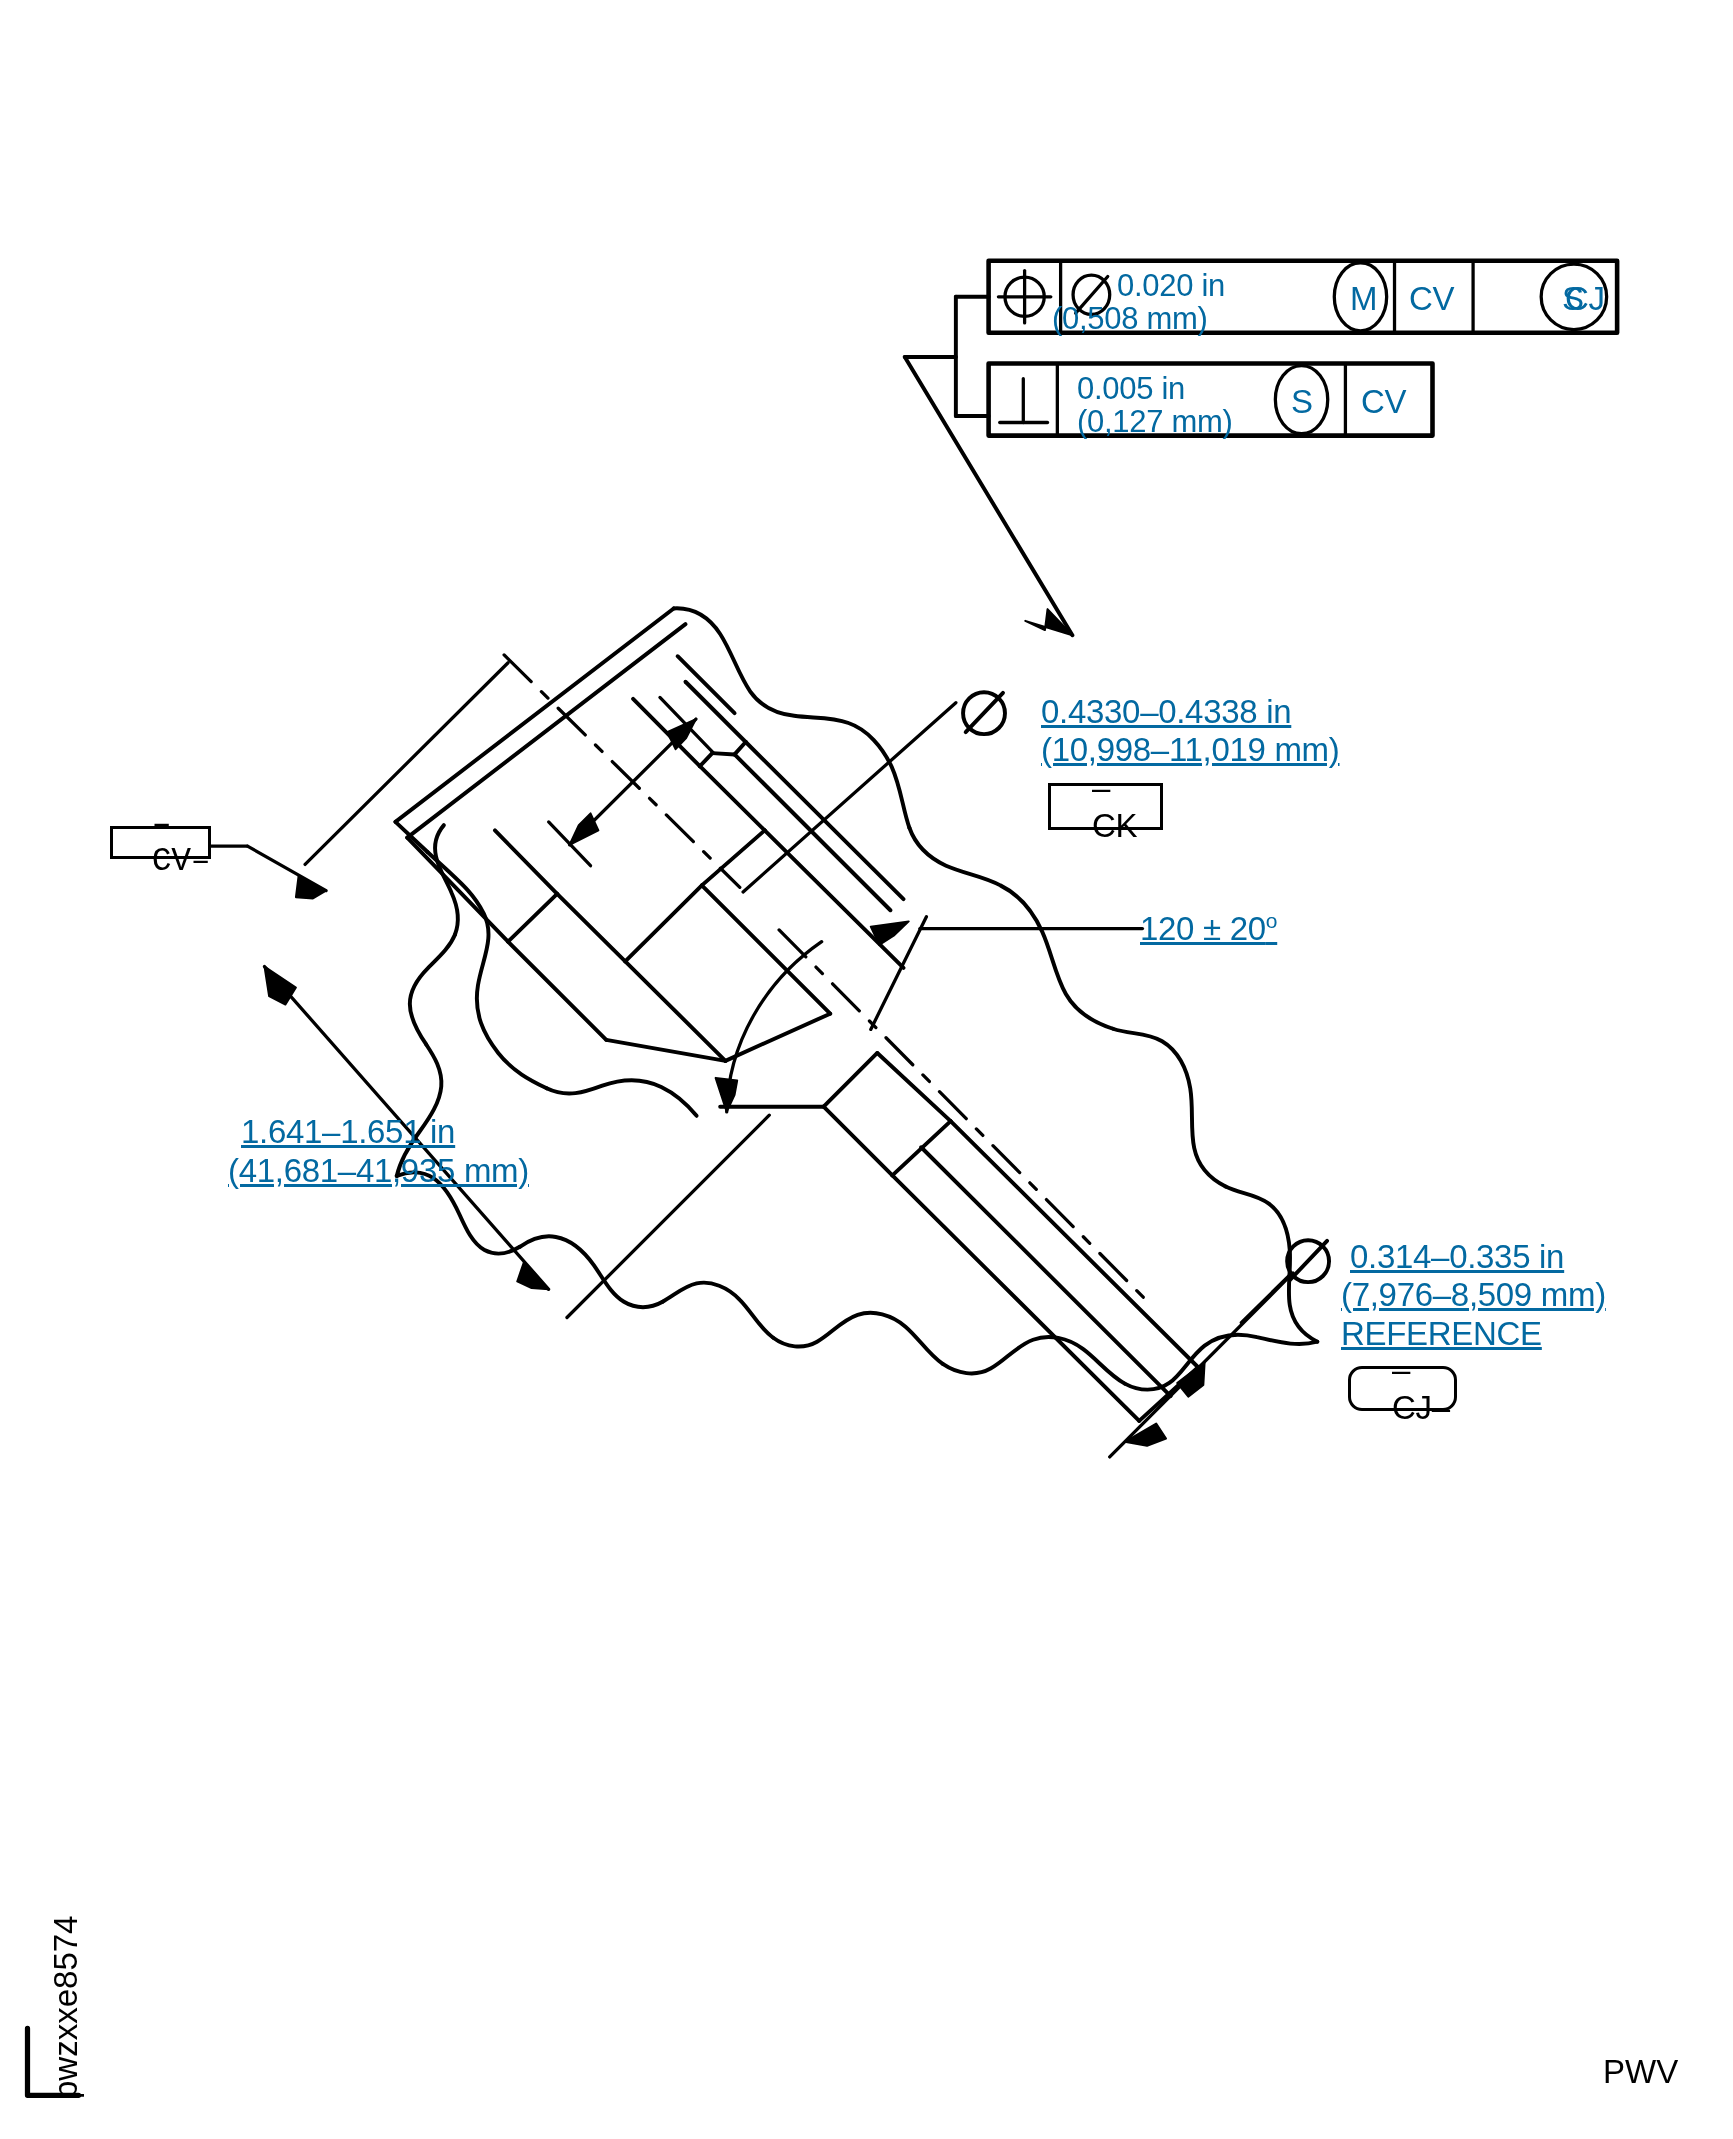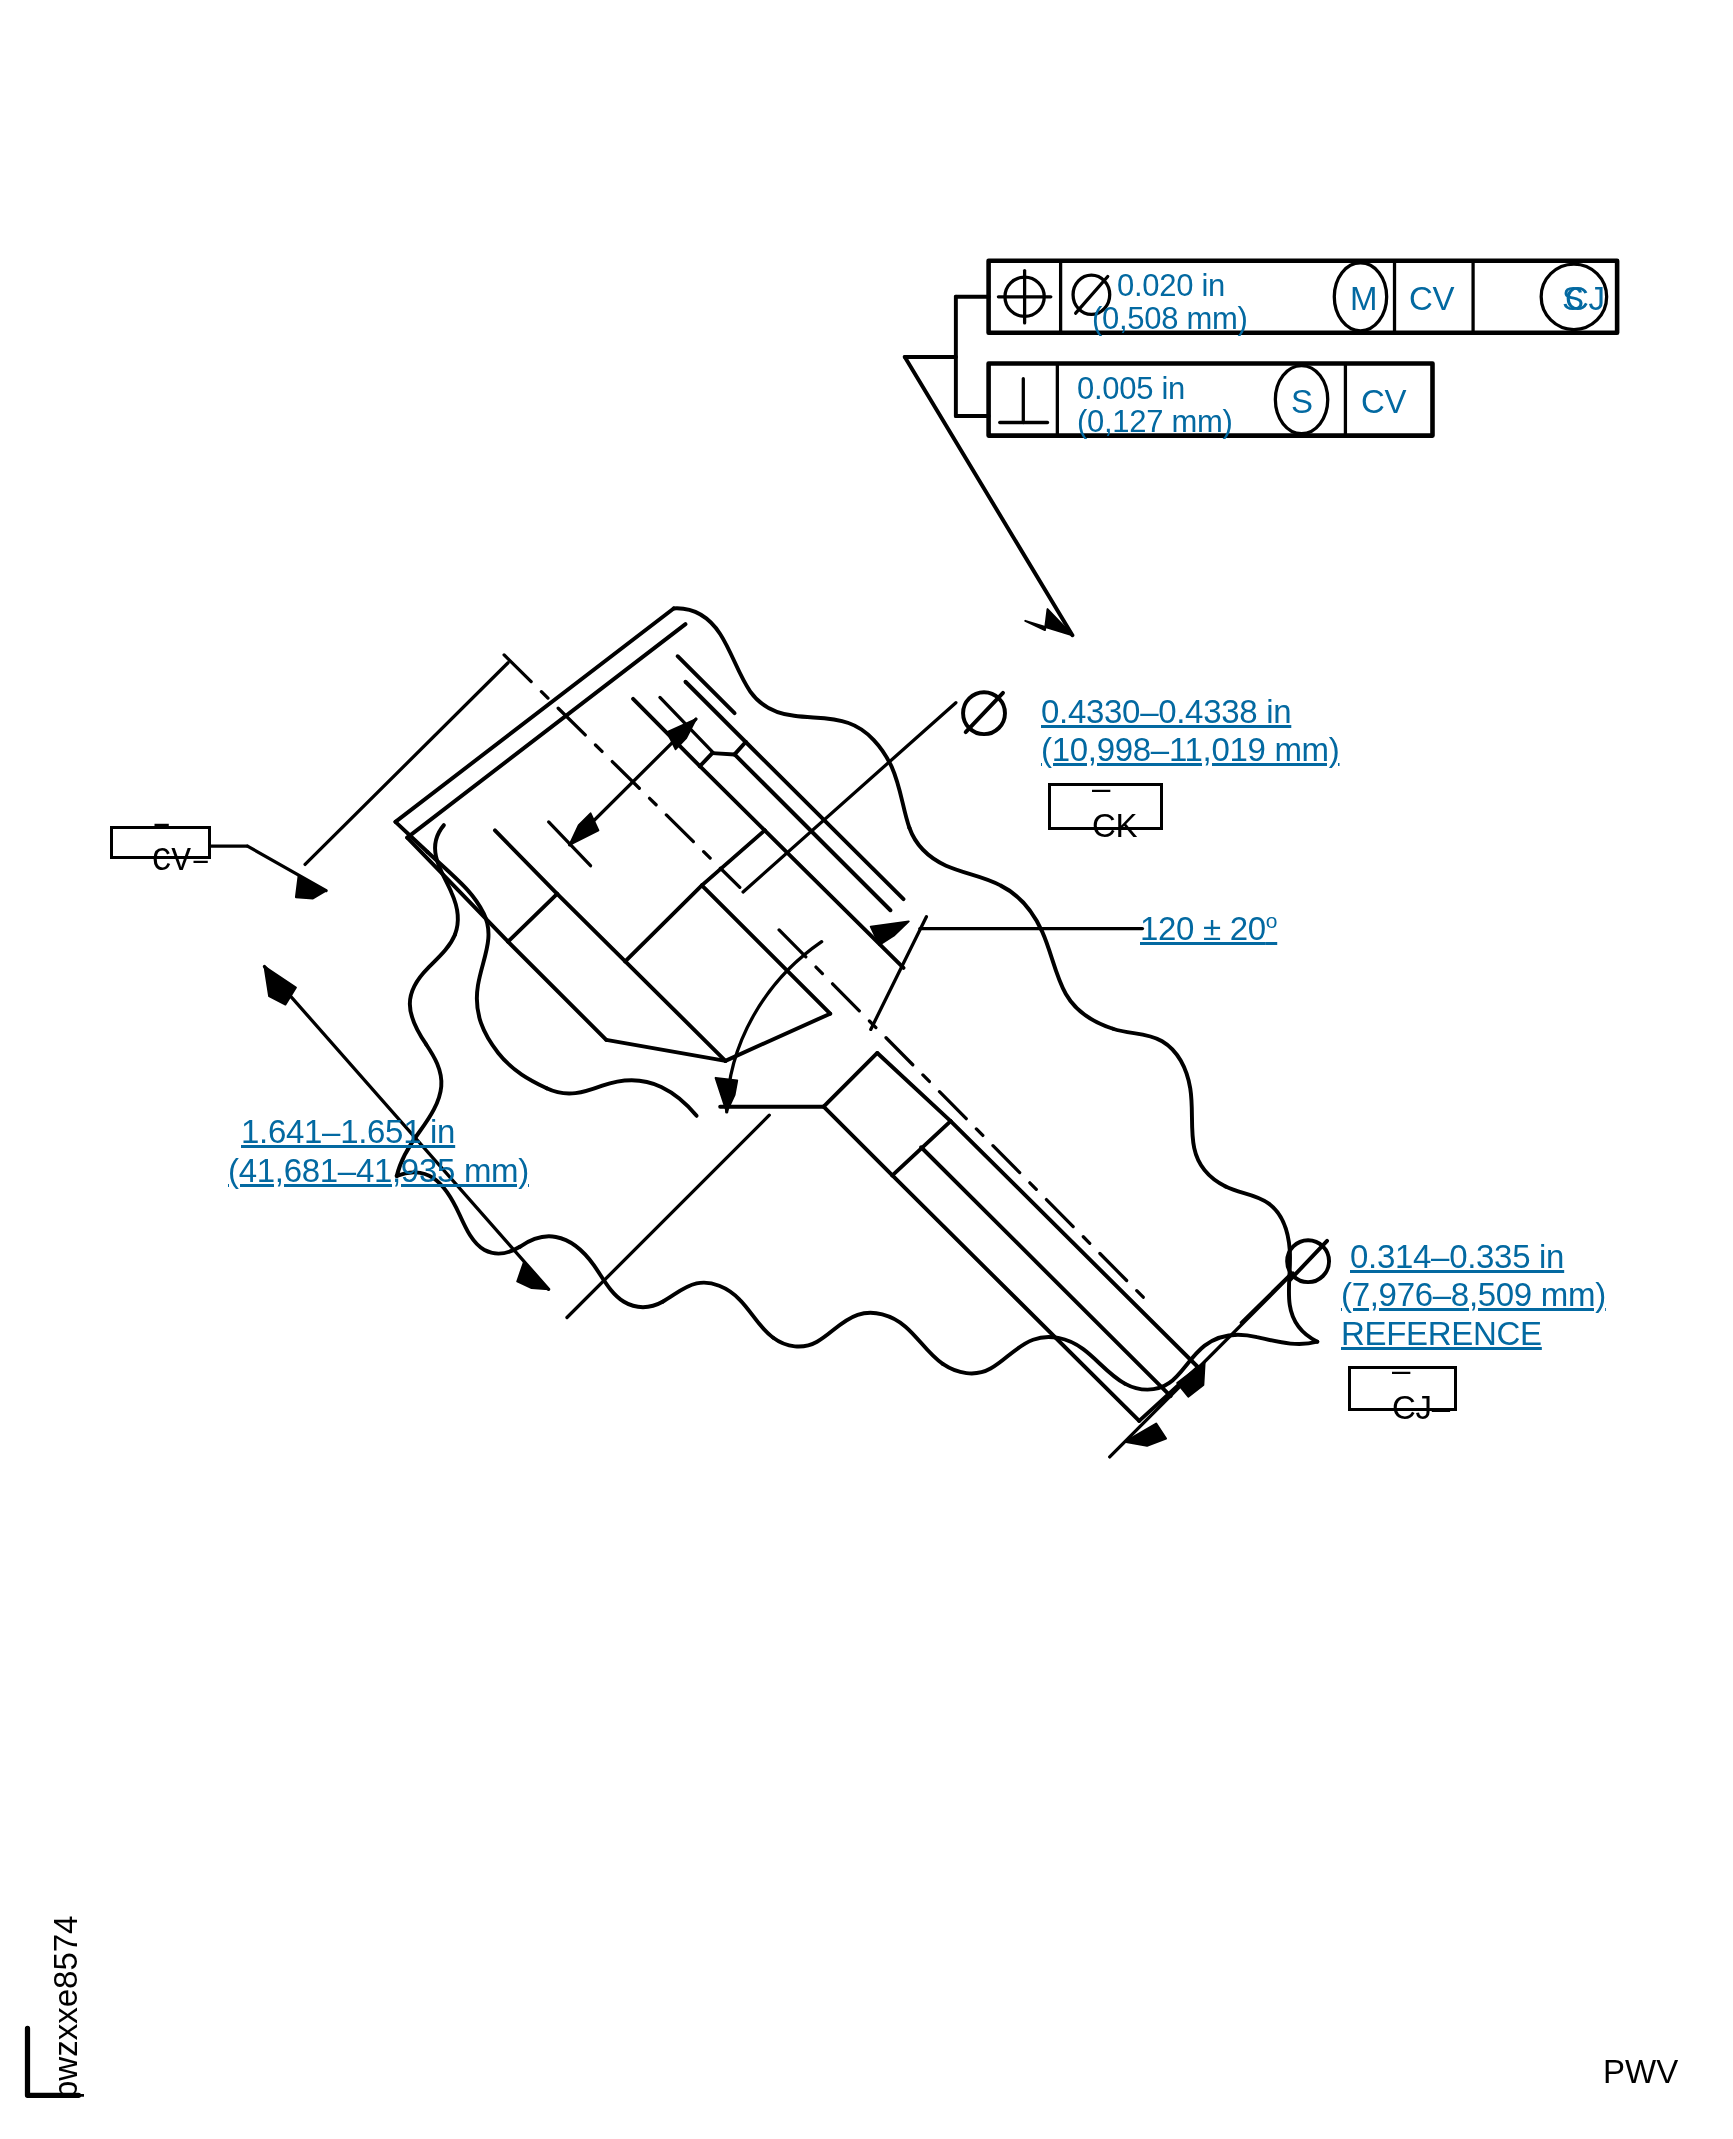--- a/index.html
+++ b/index.html
@@ -313,21 +313,21 @@
       </g>
 
       <g stroke-width="8">
         <polyline points="42,3098 42,3200 120,3200" fill="none"></polyline>
       </g>
 
     </g>
   </svg>
 
   <div class="txt fcf-text" style="left:1117px; top:268px;">0.020 in</div>
-  <div class="txt fcf-text" style="left:1092px; top:301px;">(0,508 mm)</div>
+  <div class="txt fcf-text" style="left:1052px; top:301px;">(0,508 mm)</div>
   <div class="txt fcf-text" style="left:1350px; top:280px; font-size:33px;">M</div>
   <div class="txt fcf-text" style="left:1409px; top:280px; font-size:33px;">CV</div>
   <div class="txt fcf-text" style="left:1565px; top:280px; font-size:33px;">CJ</div>
   <div class="txt fcf-text" style="left:1562px; top:280px; font-size:33px;">S</div>
 
   <div class="txt fcf-text" style="left:1077px; top:371px;">0.005 in</div>
   <div class="txt fcf-text" style="left:1077px; top:404px;">(0,127 mm)</div>
   <div class="txt fcf-text" style="left:1291px; top:383px; font-size:33px;">S</div>
   <div class="txt fcf-text" style="left:1361px; top:383px; font-size:33px;">CV</div>
 
@@ -342,21 +342,21 @@
   <div class="txt dim-text" style="left:241px; top:1113px;">1.641–1.651 in</div>
   <div class="txt dim-text" style="left:228px; top:1152px;">(41,681–41,935 mm)</div>
 
   <div class="datum-box" style="left:110px; top:826px; width:101px; height:33px;font-family:Liberation Mono, monospace;">
     <span>–CV–</span>
   </div>
 
   <div class="txt dim-text" style="left:1350px; top:1238px;">0.314–0.335 in</div>
   <div class="txt dim-text" style="left:1341px; top:1276px;">(7,976–8,509 mm)</div>
   <div class="txt dim-text" style="left:1341px; top:1315px;">REFERENCE</div>
-  <div class="datum-box" style="left:1348px; top:1366px; width:109px; height:45px;">
+  <div class="datum-box" style="left:1348px; top:1366px; width:109px; height:45px;border-radius:14px;">
     <span>–CJ–</span>
   </div>
 
   <div class="vert-id" style="left:47px; top:2099px;">pwzxxe8574</div>
 
   <div class="corner-id" style="left:1603px; top:2053px;">PWV</div>
 
 </div>
 
 

